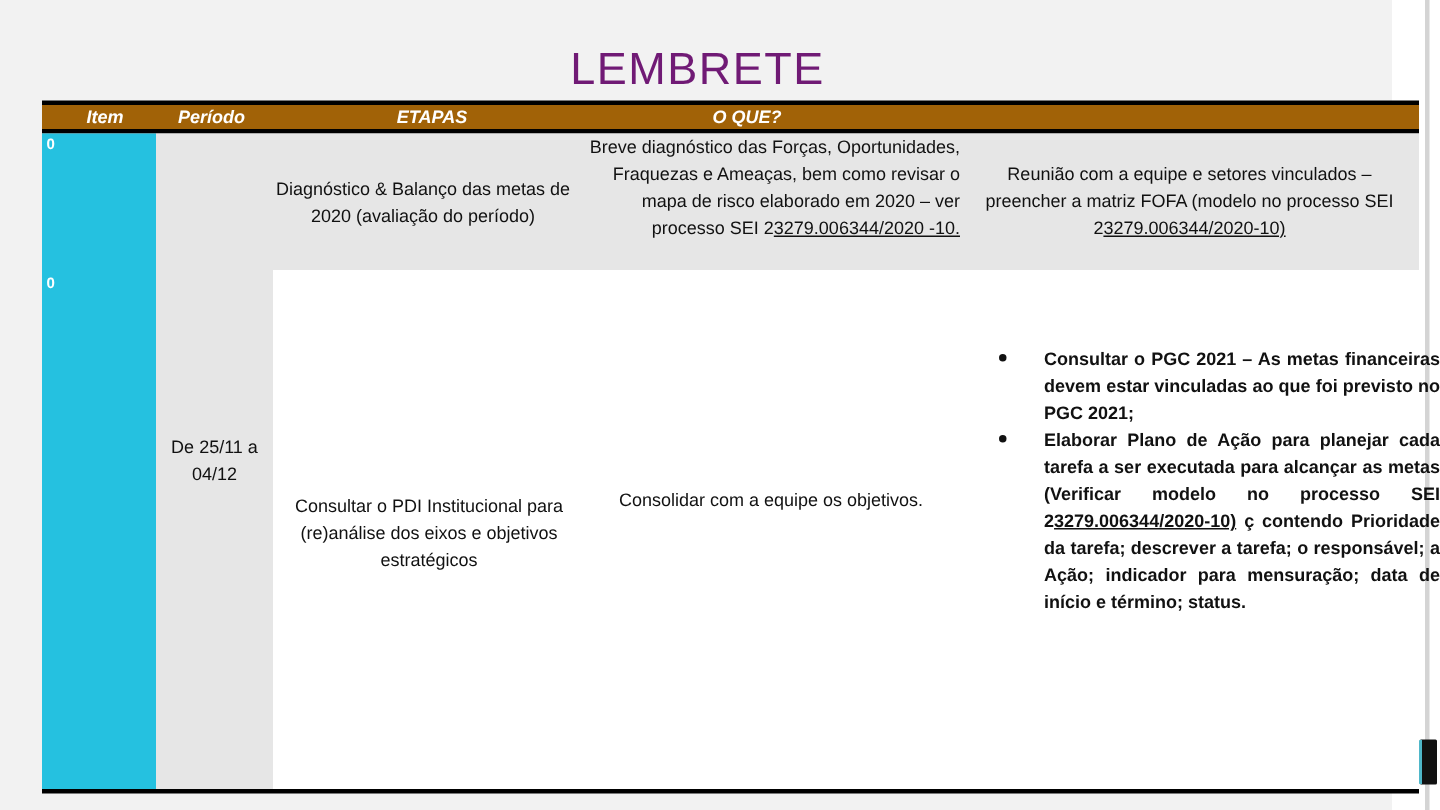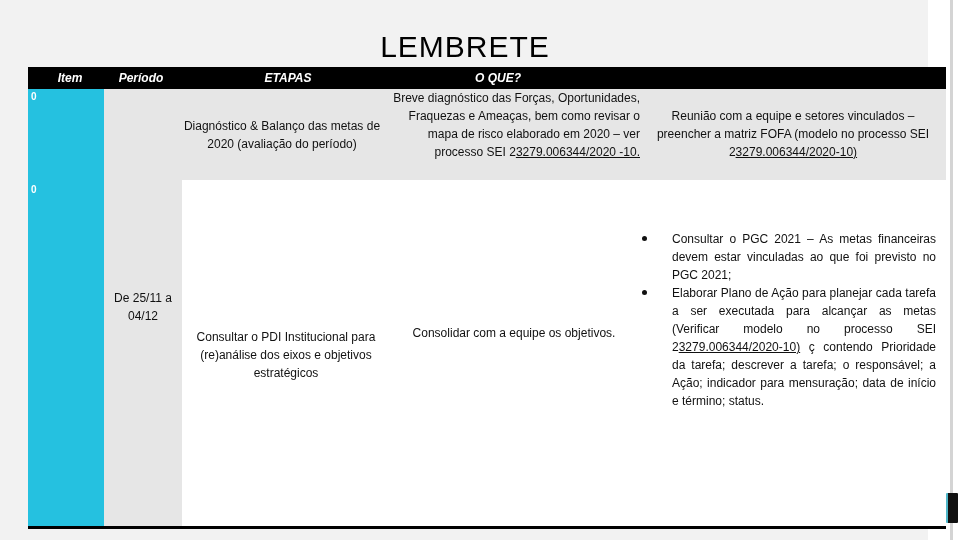--- a/index.html
+++ b/index.html
@@ -15,28 +15,28 @@
   }
   .right-strip .vline {
     position:absolute; left:22px; top:0; width:3px; height:540px; background:#d4d4d4;
   }
   .right-strip .thumb {
     position:absolute; left:18px; top:493px; width:10px; height:30px;
     background:#111; border-left:2px solid #4fb7c9; border-radius:1px;
   }
   .title {
     position:absolute; left:0; width:930px; top:30px; text-align:center;
-    font-size:30px; letter-spacing:1px; color:#000000; font-weight:normal;
+    font-size:30px; letter-spacing:1px; color:#701a75; font-weight:normal;
   }
   .table {
     position:absolute; left:28px; top:67px; width:918px; height:462px;
   }
   .rule-top { position:absolute; left:0; top:0; width:918px; height:3px; background:#000; }
   .header {
-    position:absolute; left:0; top:3px; width:918px; height:16px; background:#000000;
+    position:absolute; left:0; top:3px; width:918px; height:16px; background:#a16207;
     color:#fff; font-weight:bold; font-size:12px; font-style:italic;
   }
   .rule-mid { position:absolute; left:0; top:19px; width:918px; height:3px; background:#000; }
   .rule-bottom { position:absolute; left:0; top:459px; width:918px; height:3px; background:#000; }
   .hcell { position:absolute; top:1px; text-align:center; }
 
   .col-item { position:absolute; left:0; width:76px; background:#25c1e0; }
   .col-period { position:absolute; left:76px; width:78px; background:#e6e6e6; }
   .row1-bg { position:absolute; left:154px; top:22px; width:764px; height:91px; background:#e6e6e6; }
   .row2-bg { position:absolute; left:154px; top:113px; width:764px; height:346px; background:#ffffff; }
@@ -88,21 +88,21 @@
     </div>
   </div>
 
   <div>
     <span class="item-label" style="top:117px;">0</span>
     <div class="cell" style="left:78px;top:222px;width:74px;">De 25/11 a 04/12</div>
     <div class="cell" style="left:160px;top:261px;width:196px;">Consultar o PDI Institucional para (re)análise dos eixos e objetivos estratégicos</div>
     <div class="cell" style="left:362px;top:249px;width:248px;">
       <div style="margin-top:8px;">Consolidar com a equipe os objetivos.</div>
     </div>
-    <ul class="obs-list" style="left:644px;top:163px;width:264px;">
+    <ul class="obs-list" style="left:668px;top:163px;width:264px;font-weight:bold;">
       <li>
         <span class="bullet"></span>
         <span>Consultar o PGC 2021 – As metas financeiras devem estar vinculadas ao que foi previsto no PGC 2021;</span>
       </li>
       <li>
         <span class="bullet"></span>
         <span>Elaborar Plano de Ação para planejar cada tarefa a ser executada para alcançar as metas (Verificar modelo no processo SEI 2</span><span class="u">3279.006344/2020-10)</span><span> ç contendo Prioridade da tarefa; descrever a tarefa; o responsável; a Ação; indicador para mensuração; data de início e término; status.</span>
       </li>
     </ul>
   </div>

